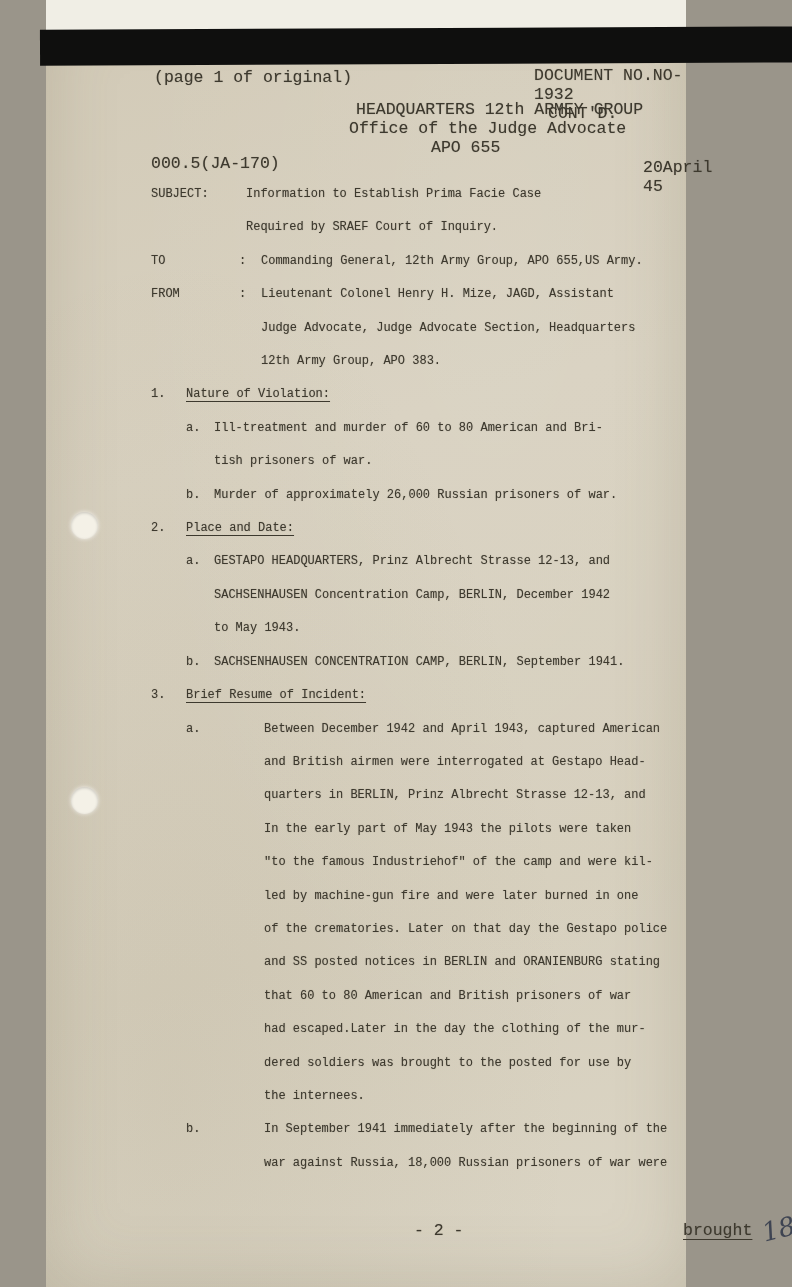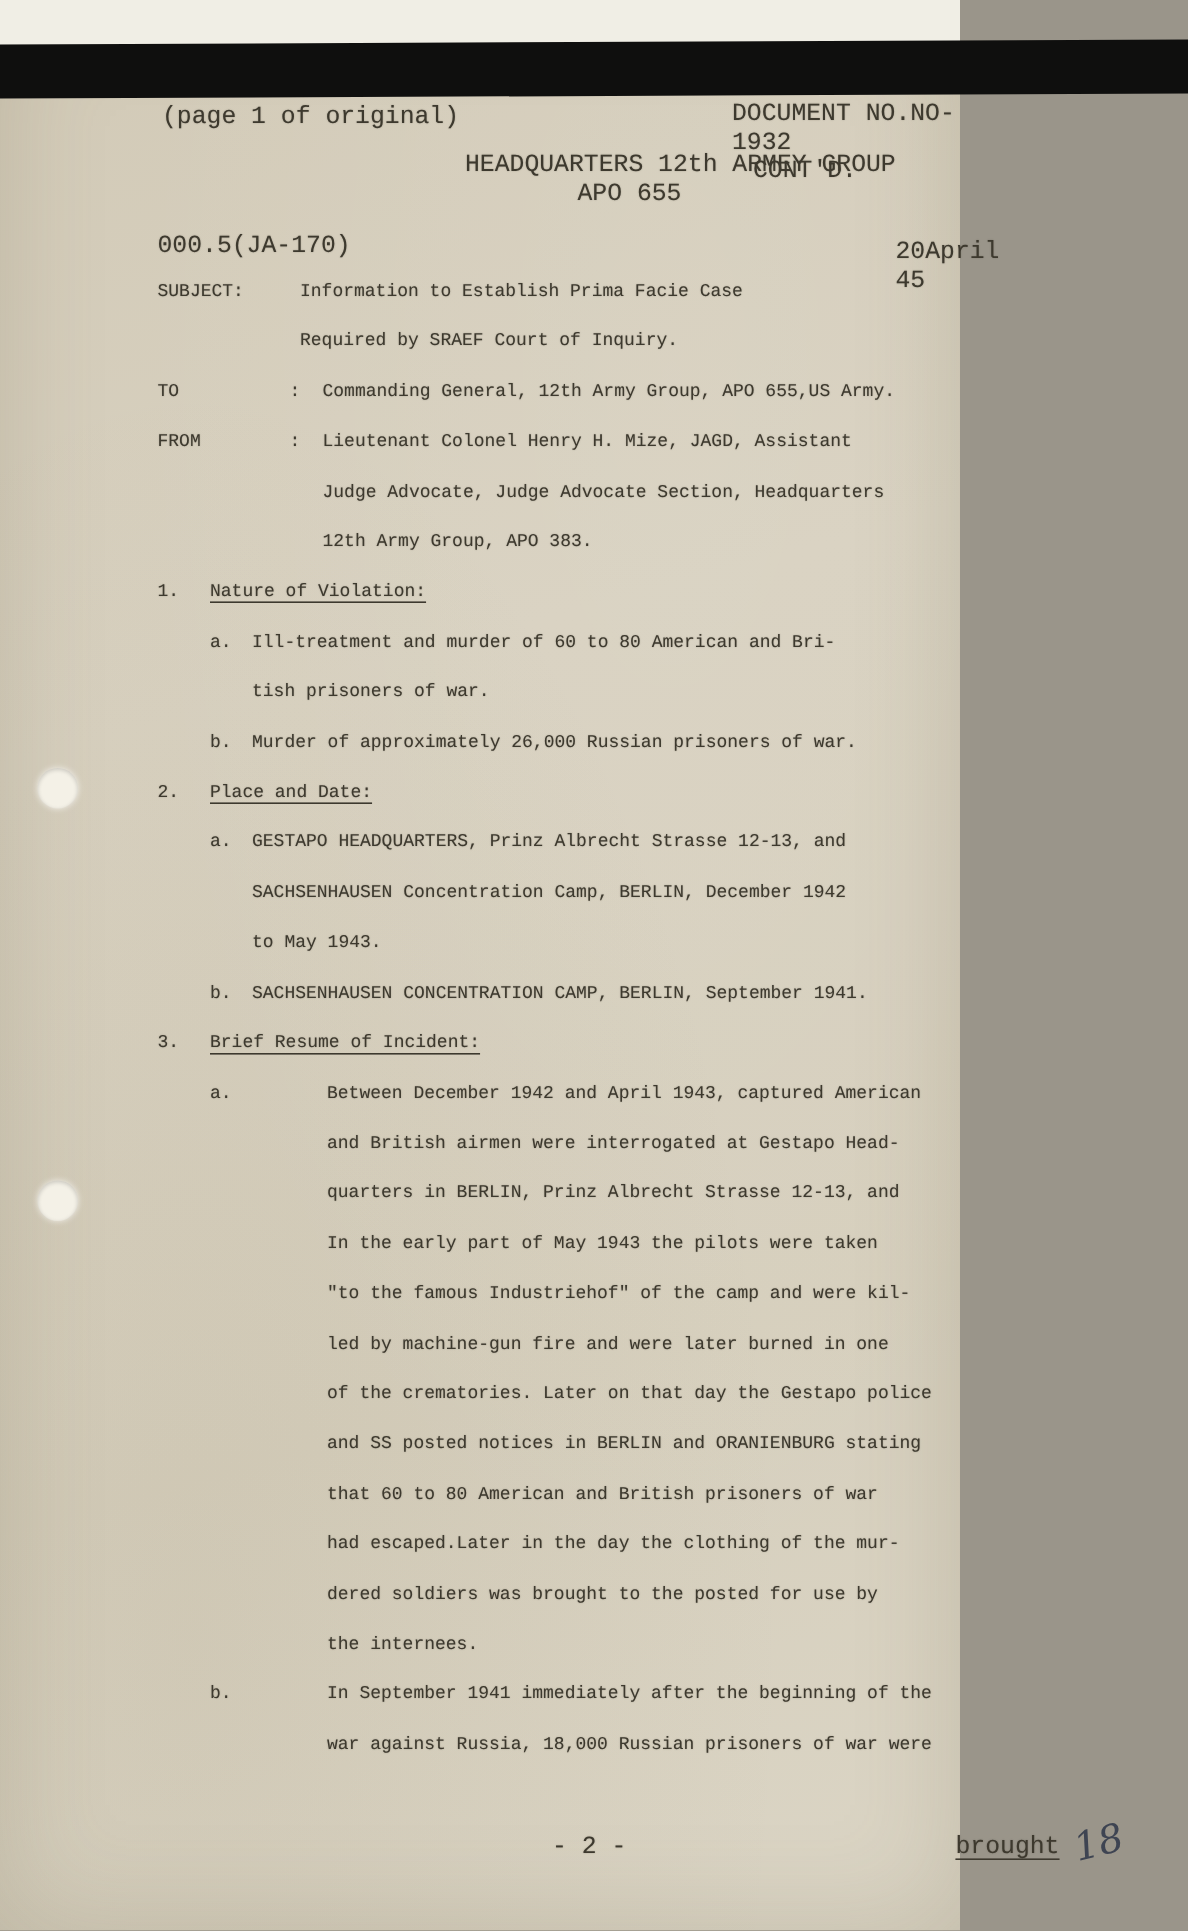--- a/index.html
+++ b/index.html
@@ -8,20 +8,21 @@
   }
   .page{
     position:relative;width:640px;height:1287px;
     background:
       radial-gradient(ellipse at 70% 20%, rgba(255,255,255,.07), rgba(0,0,0,0) 60%),
       radial-gradient(ellipse at 20% 85%, rgba(120,105,70,.08), rgba(0,0,0,0) 55%),
       linear-gradient(165deg,#d2cab7 0%,#d8d1c0 35%,#d6cfbd 70%,#dbd5c5 100%);
     box-shadow: inset 0 0 70px rgba(110,100,75,.22);
     font-family:"Liberation Mono","DejaVu Sans Mono",monospace;
     color:#3d392e;
+    margin-left:46px;
   }
   .ink{ text-shadow:0 0 1px rgba(64,60,49,.4); }
   .scan-strip-top{
     position:absolute;top:0;left:0;width:100%;height:30px;background:#f0eee5;
   }
   .scan-edge{
     position:absolute;top:28px;left:-6px;width:804px;height:36px;background:#0f0f0e;
     transform:rotate(-0.25deg);
   }
   .hole{
@@ -85,20 +86,21 @@
 
   <div class="abs fs page-note">(page 1 of original)</div>
 
   <div class="abs fs docno-block">
     <div>DOCUMENT NO.NO-1932</div>
     <div class="docno-line2">CONT'D.</div>
   </div>
 
   <div class="abs fs org-block">
     <div class="org-l1">HEADQUARTERS 12th ARMEY GROUP</div>
+    <div>Office of the Judge Advocate</div>
     <div class="org-l3">APO 655</div>
   </div>
 
   <div class="abs fs file-ref">000.5(JA-170)</div>
   <div class="abs fs date">20April 45</div>
 
   <div class="flow">
 
     <div class="row">
       <span class="subject-label">SUBJECT:</span>

